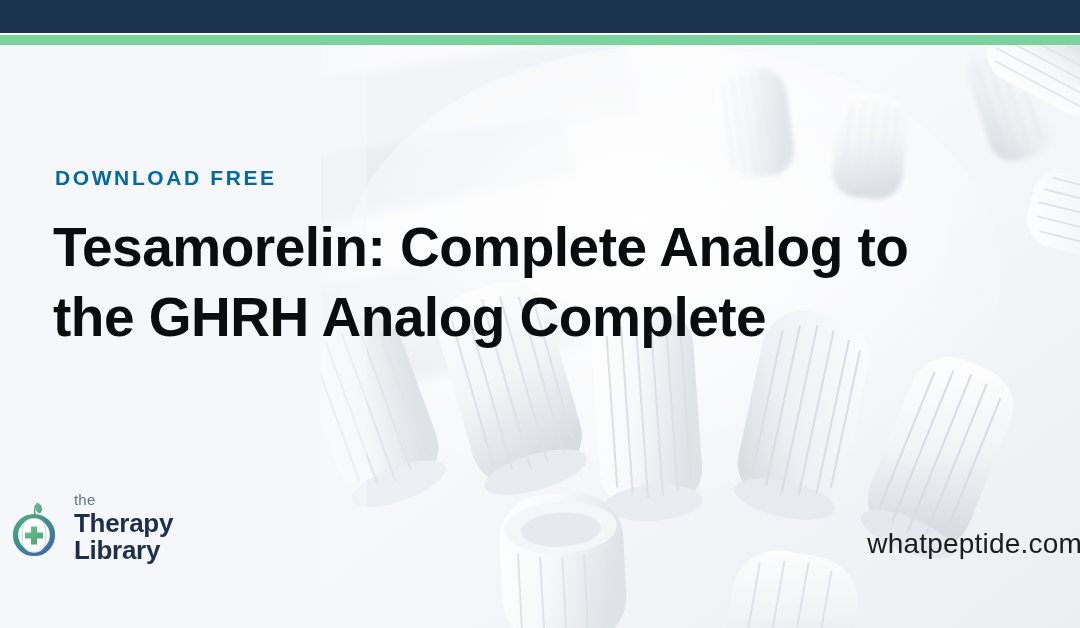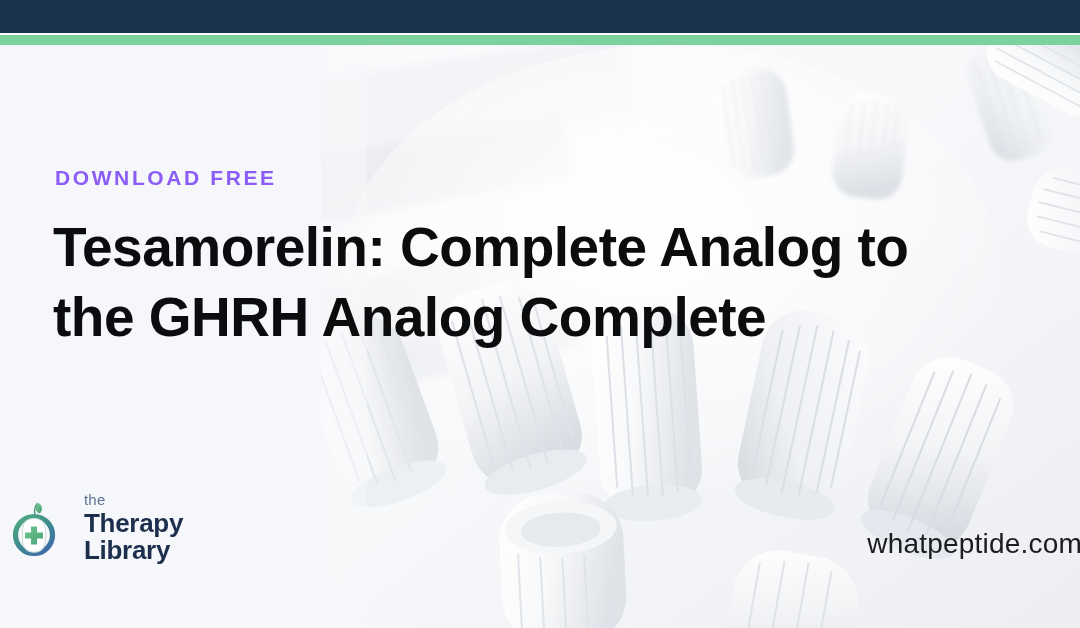--- a/index.html
+++ b/index.html
@@ -79,21 +79,21 @@
   }
   .content > * { pointer-events:auto; }
 
   .eyebrow {
     position:absolute;
     left:55px;
     top:166px;
     font-size:21px;
     font-weight:700;
     letter-spacing:2.6px;
-    color:#8b5cf6;
+    color:#0369a1;
     white-space:nowrap;
     text-align:center;
   }
 
   .headline {
     position:absolute;
     left:53px;
     top:212px;
     width:990px;
     font-size:55px;
@@ -116,21 +116,21 @@
     white-space:nowrap;
   }
 
   
   .logo {
     position:absolute;
     left:10px;
     top:492px;
     display:flex;
     align-items:center;
-    gap:26px;
+    gap:16px;
   }
   .logo-mark { width:48px; height:58px; flex:0 0 48px; }
   .logo-text { display:flex; flex-direction:column; line-height:1; }
   .logo-the {
     font-size:15px;
     font-weight:400;
     color:#5d7493;
     letter-spacing:0.2px;
     margin-bottom:3px;
   }

